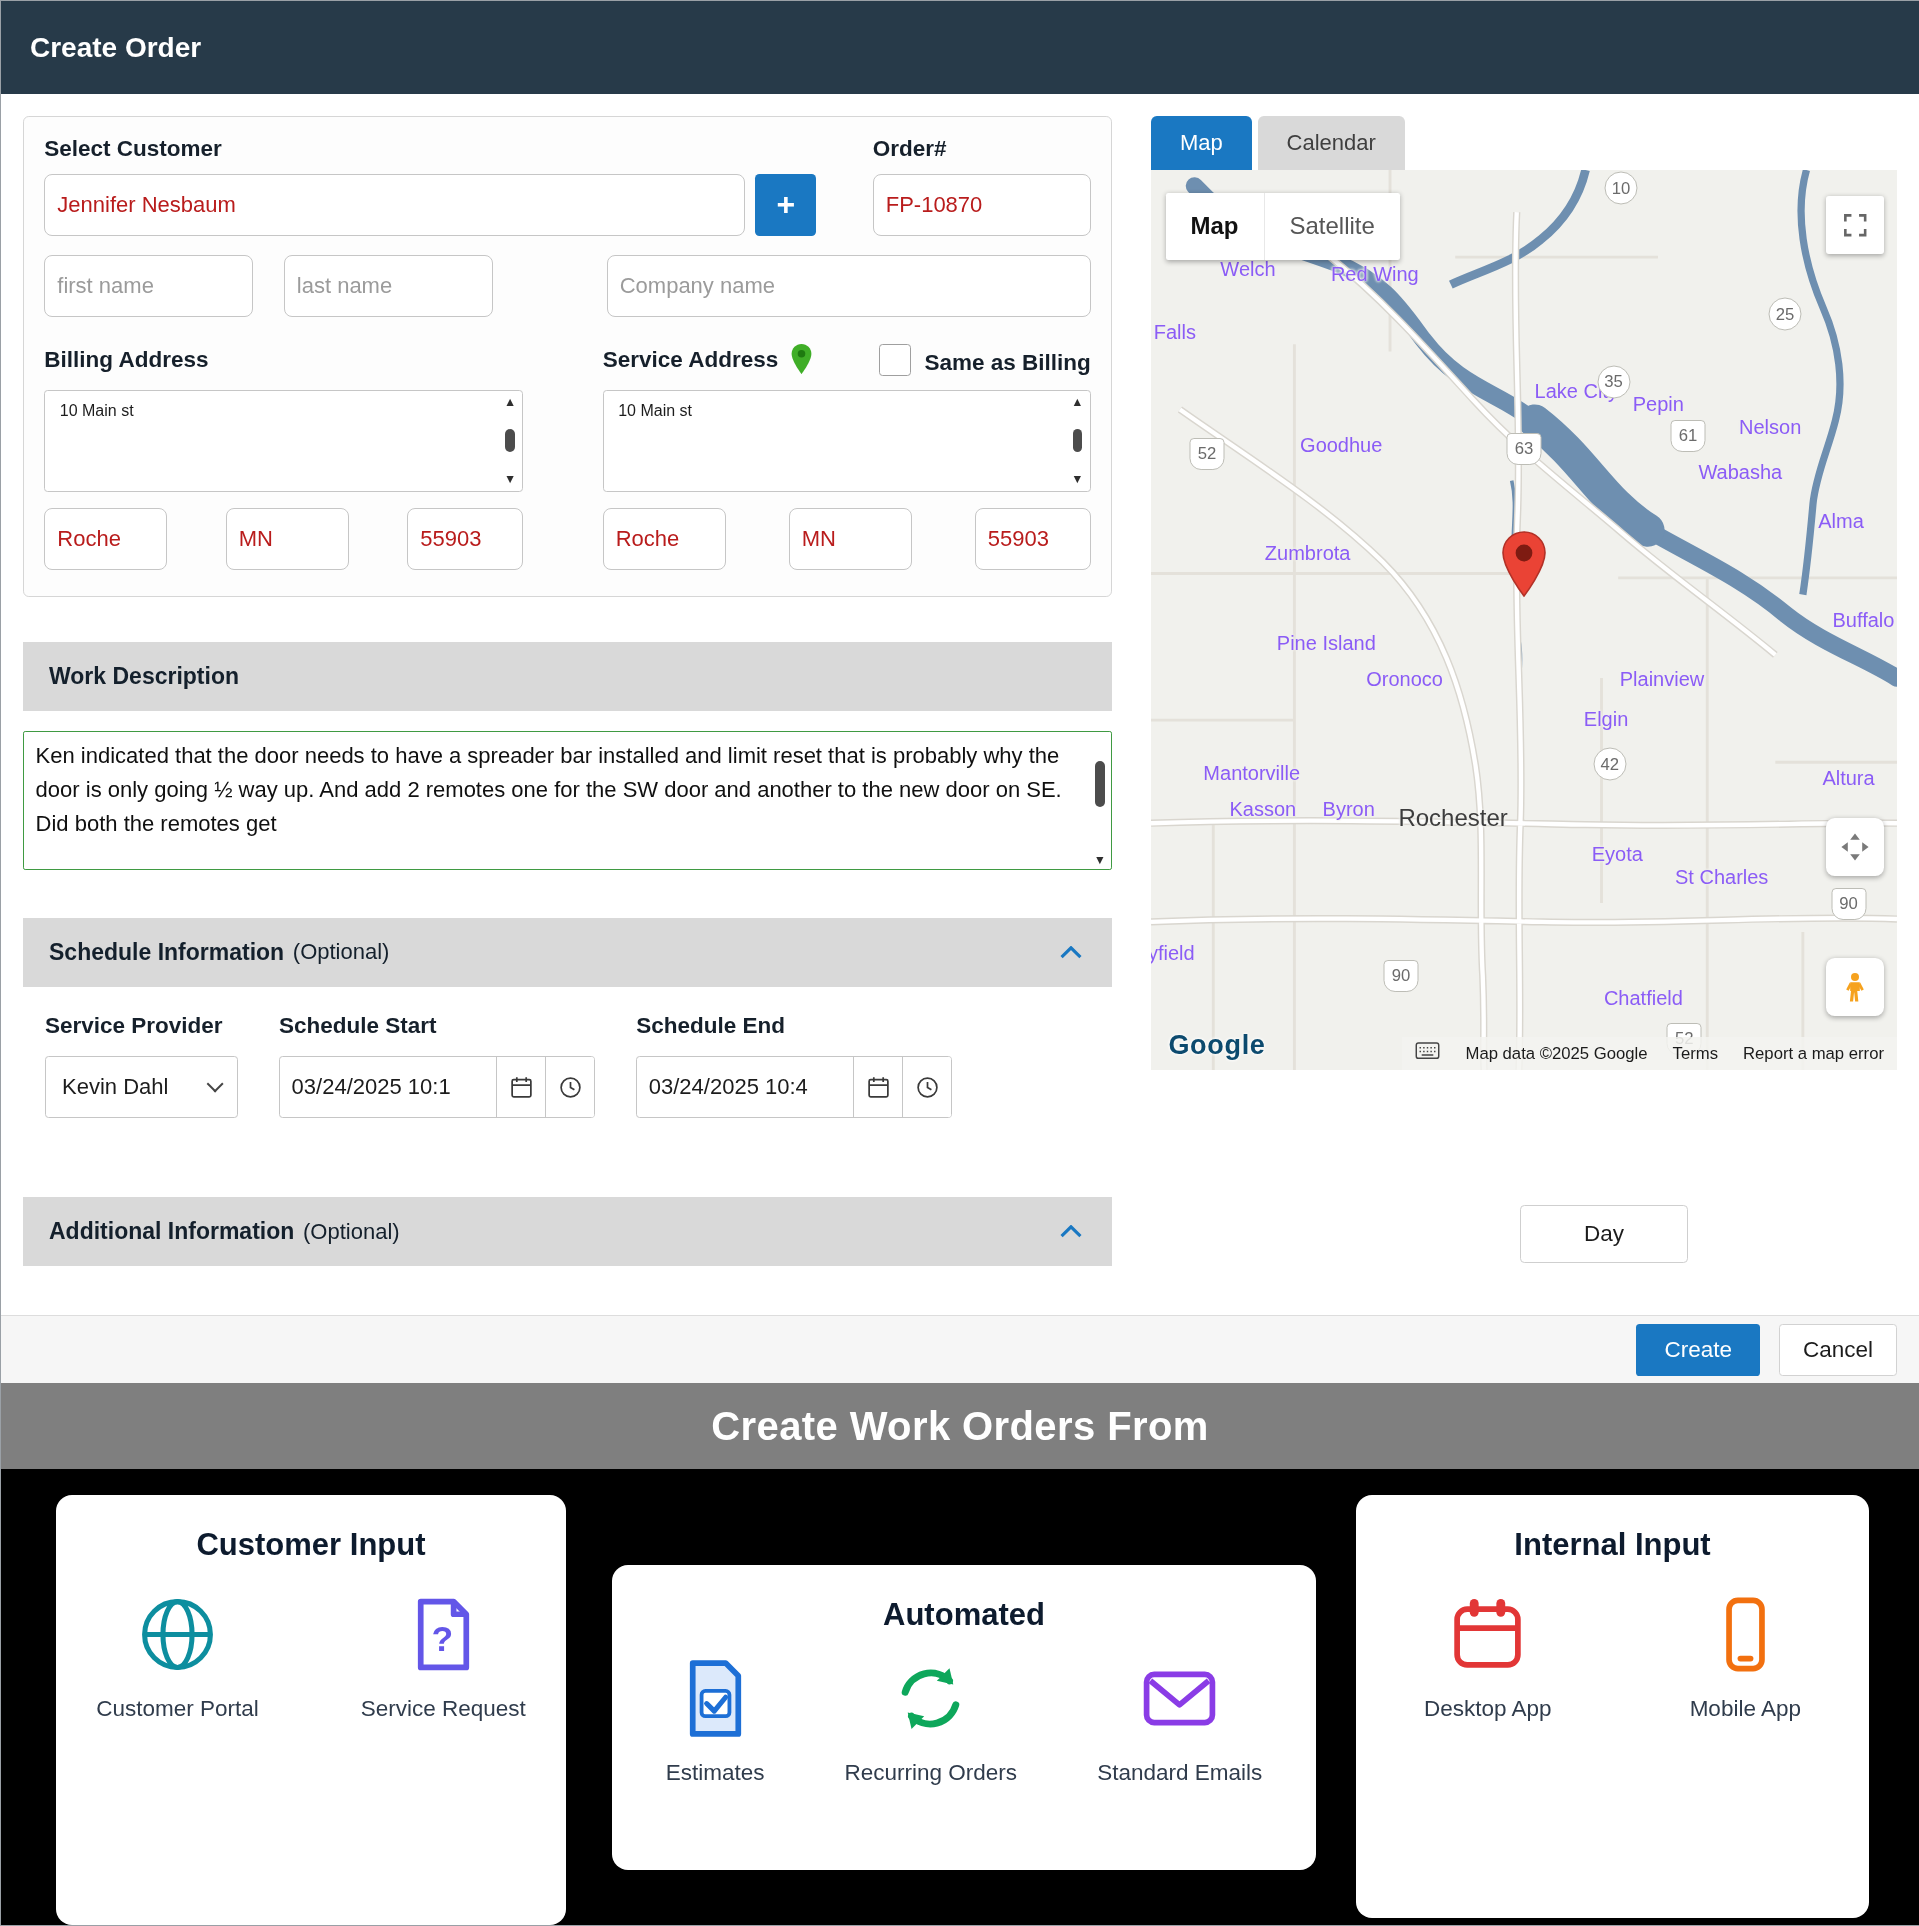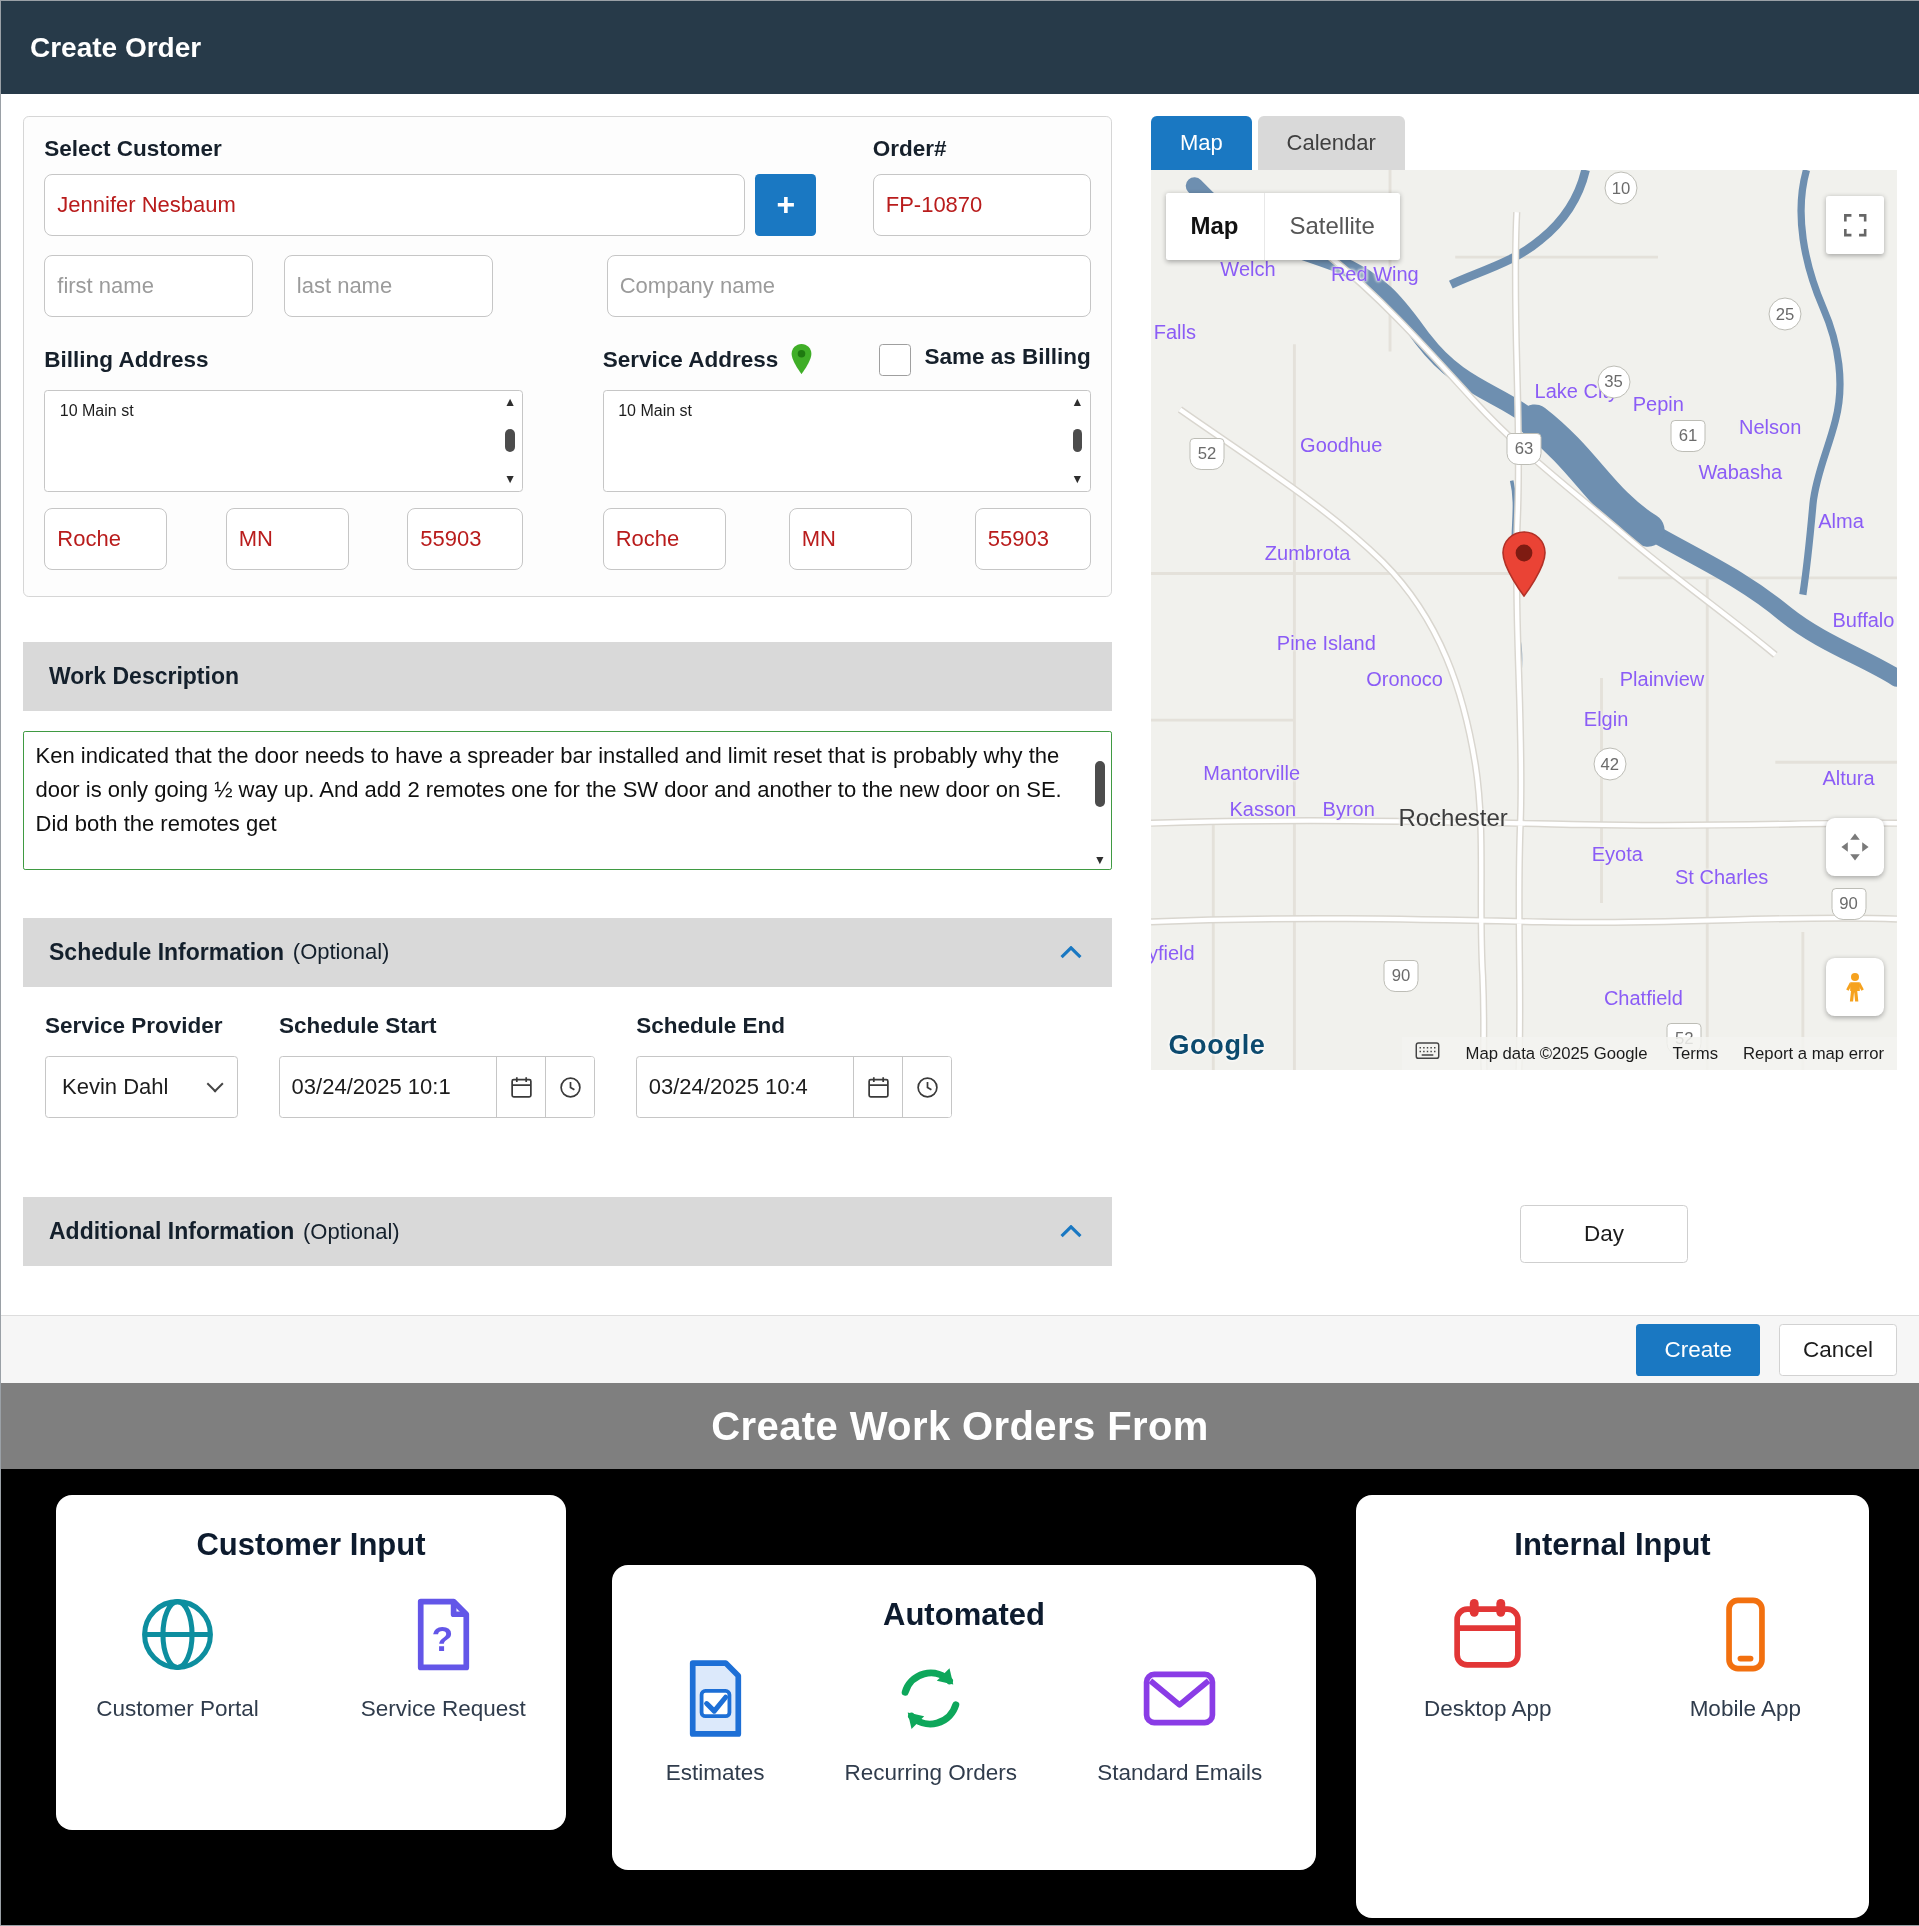--- a/index.html
+++ b/index.html
@@ -27,21 +27,21 @@
   .plus-btn{width:61px;height:62px;flex:0 0 auto;background:#1a78c2;border:none;border-radius:4.4px;color:#fff;font-size:32px;font-weight:700;cursor:pointer;font-family:inherit;}
   .order-col{width:218px;}
   .order-col .inp{width:100%;}
   .row2{display:flex;margin-top:19px;}
   .fn,.ln{width:209px;}
   .ln{margin-left:30.5px;}
   .company{width:484px;margin-left:auto;}
   .row3{display:flex;align-items:center;margin-top:26px;}
   .svc-head{margin-left:auto;width:488px;display:flex;align-items:center;justify-content:space-between;}
   .svc-left{display:flex;align-items:center;gap:11.6px;}
-  .chk-group{display:flex;align-items:flex-start;gap:13px;}
+  .chk-group{display:flex;align-items:flex-end;gap:13px;}
   .checkbox{width:32px;height:32px;border:1.5px solid #9f9f9f;border-radius:3.6px;background:#fff;box-sizing:border-box;cursor:pointer;}
   .row4{display:flex;margin-top:13px;}
   .addr-box{width:479px;height:102px;border:0.7px solid #c6c6c6;border-radius:3.6px;background:#fff;position:relative;box-sizing:border-box;}
   .addr-box.svc{width:488px;margin-left:auto;}
   .addr-text{font-size:16px;padding:11.6px 38px 0 14.5px;}
   .sb{position:absolute;top:5.8px;right:3.6px;bottom:5.8px;width:17.4px;display:flex;flex-direction:column;align-items:center;justify-content:space-between;color:#2e2e2e;}
   .sb .tri{font-size:12.3px;line-height:1;}
   .sb .thumb{width:9.4px;height:23px;background:#4c4c4c;border-radius:5.1px;}
   .row5{display:flex;margin-top:16px;}
   .csz{width:479px;display:flex;justify-content:space-between;}
@@ -96,21 +96,21 @@
 
   
   .action-bar{height:67px;flex:0 0 auto;background:#f6f6f6;border-top:0.7px solid #ddd;display:flex;align-items:center;justify-content:flex-end;gap:19px;padding:0 22px;}
   .btn-create{background:#1a78c2;color:#fff;border:none;border-radius:3.6px;font-size:22.5px;padding:0 28px;height:52px;font-family:inherit;cursor:pointer;}
   .btn-cancel{background:#fff;color:#1c1c1c;border:0.7px solid #d2d2d2;border-radius:3.6px;font-size:22.5px;padding:0 23px;height:52px;font-family:inherit;cursor:pointer;}
 
   
   .promo-banner{height:86px;flex:0 0 auto;background:#7f7f7f;color:#fff;display:flex;align-items:center;justify-content:center;font-size:40px;font-weight:700;letter-spacing:0.4px;}
   .promo-black{flex:1;background:#000;position:relative;}
   .promo-card{position:absolute;background:#fff;border-radius:16px;display:flex;flex-direction:column;align-items:center;box-sizing:border-box;}
-  .card-customer{left:55px;top:26px;width:510px;height:335px;}
+  .card-customer{left:55px;top:26px;width:510px;height:430px;}
   .card-automated{left:611px;top:96px;width:704px;height:305px;}
   .card-internal{left:1355px;top:26px;width:513px;height:423px;}
   .promo-title{margin:32px 0 0;font-size:31px;font-weight:700;color:#0d1b2e;}
   .promo-items{display:flex;margin-top:30.5px;}
   .card-customer .promo-items{gap:102px;}
   .card-automated .promo-items{gap:80px;margin-top:25px;}
   .card-internal .promo-items{gap:138px;}
   .promo-item{display:flex;flex-direction:column;align-items:center;}
   .plabel{margin-top:19px;font-size:22.5px;color:#303c4c;font-weight:500;white-space:nowrap;}
 </style>

